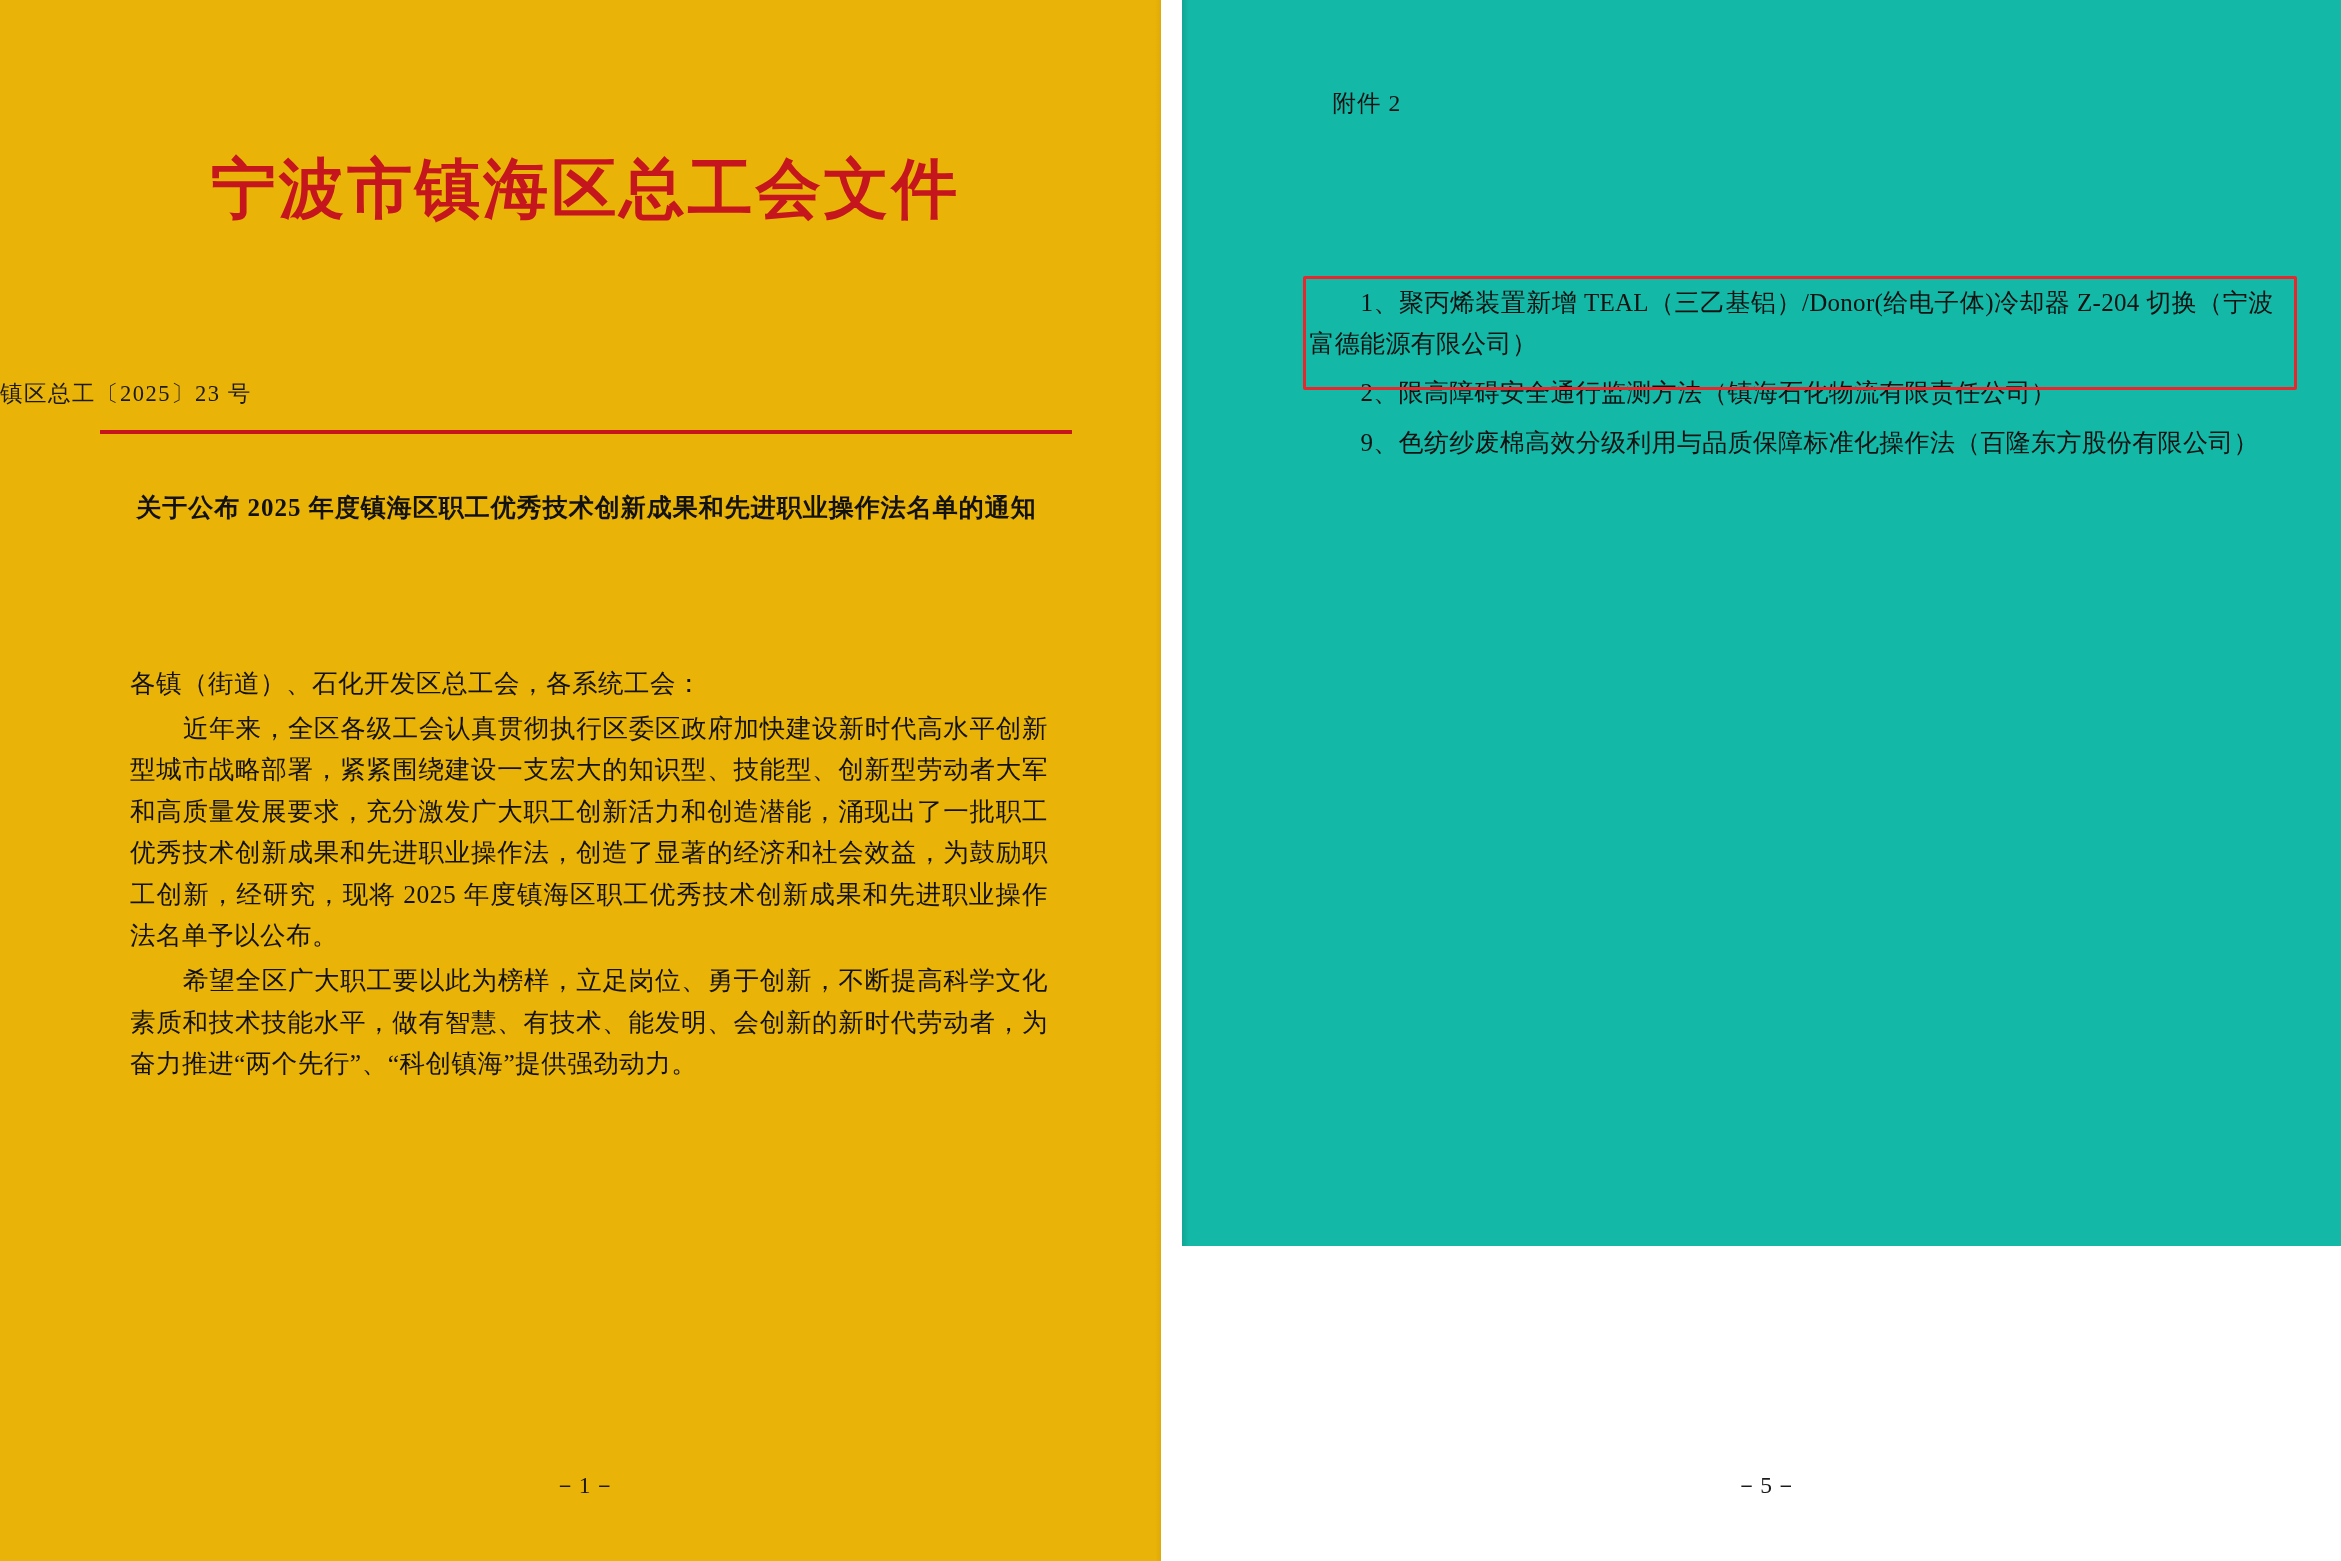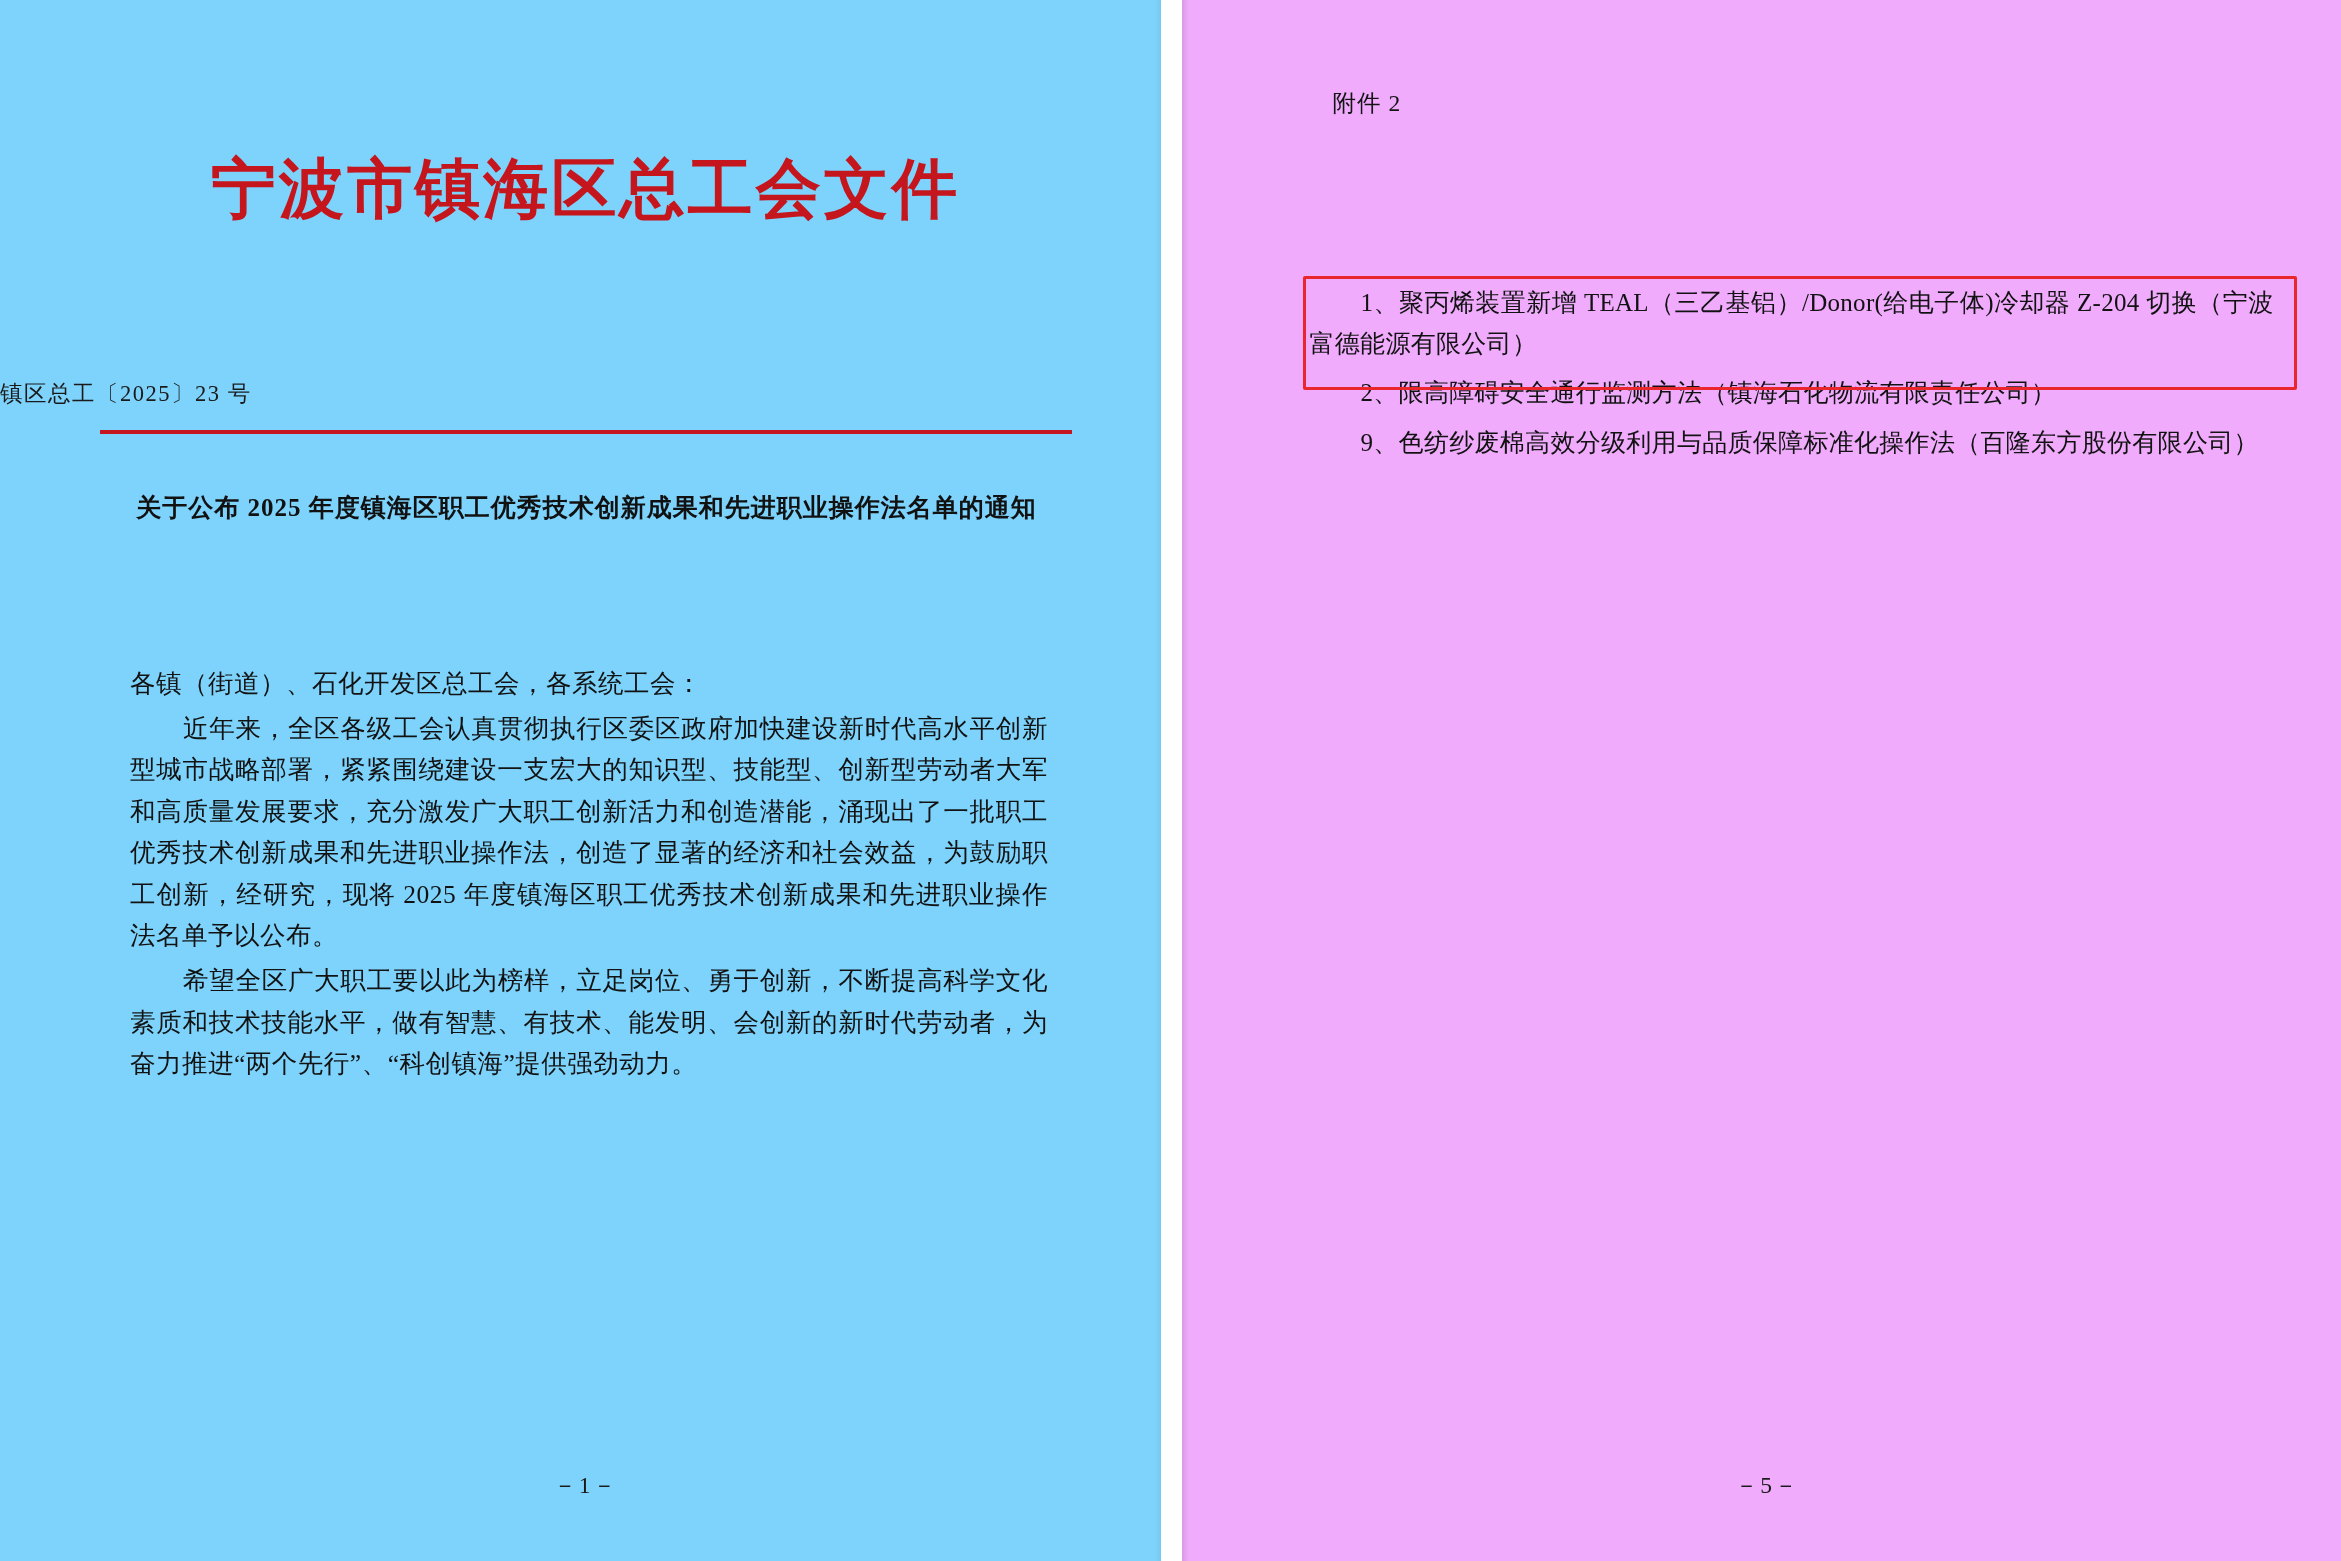--- a/index.html
+++ b/index.html
@@ -19,28 +19,28 @@
     height: 1561px;
     background: #ffffff;
     display: flex;
   }
 
   
   .page-left {
     position: relative;
     width: 1171px;
     height: 1561px;
-    background: #7dd3fc;
+    background: #eab308;
     box-sizing: border-box;
   }
   .page-right {
     position: relative;
     width: 1171px;
-    height: 1561px;
-    background: #f0abfc;
+    height: 1246px;
+    background: #14b8a6;
     box-sizing: border-box;
     margin-left: 21px;
   }
   
   .page-right::before {
     content: "";
     position: absolute;
     left: 0; top: 0;
     width: 7.1px; height: 100%;
     background: linear-gradient(to right, rgba(0,0,0,0.10), rgba(0,0,0,0));

